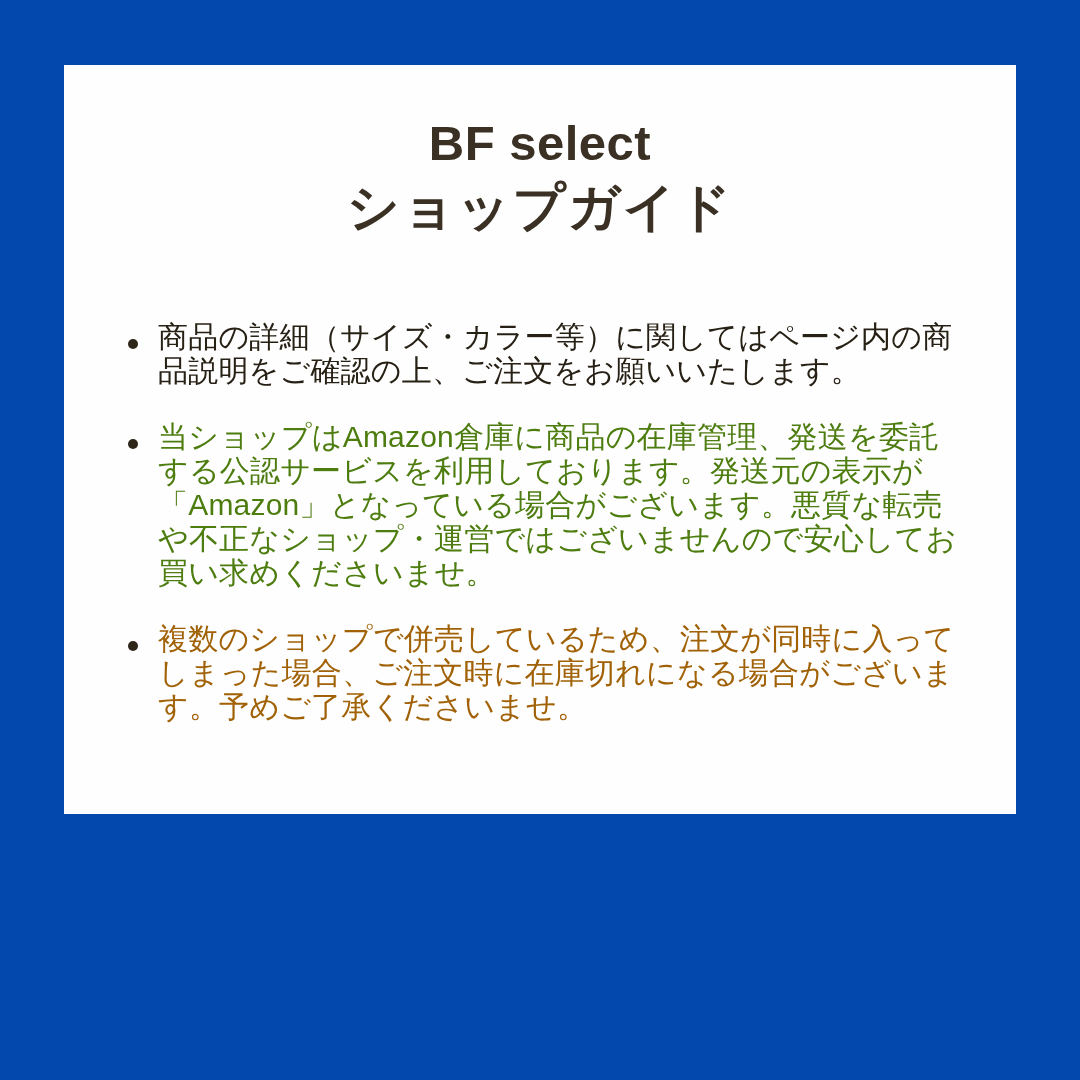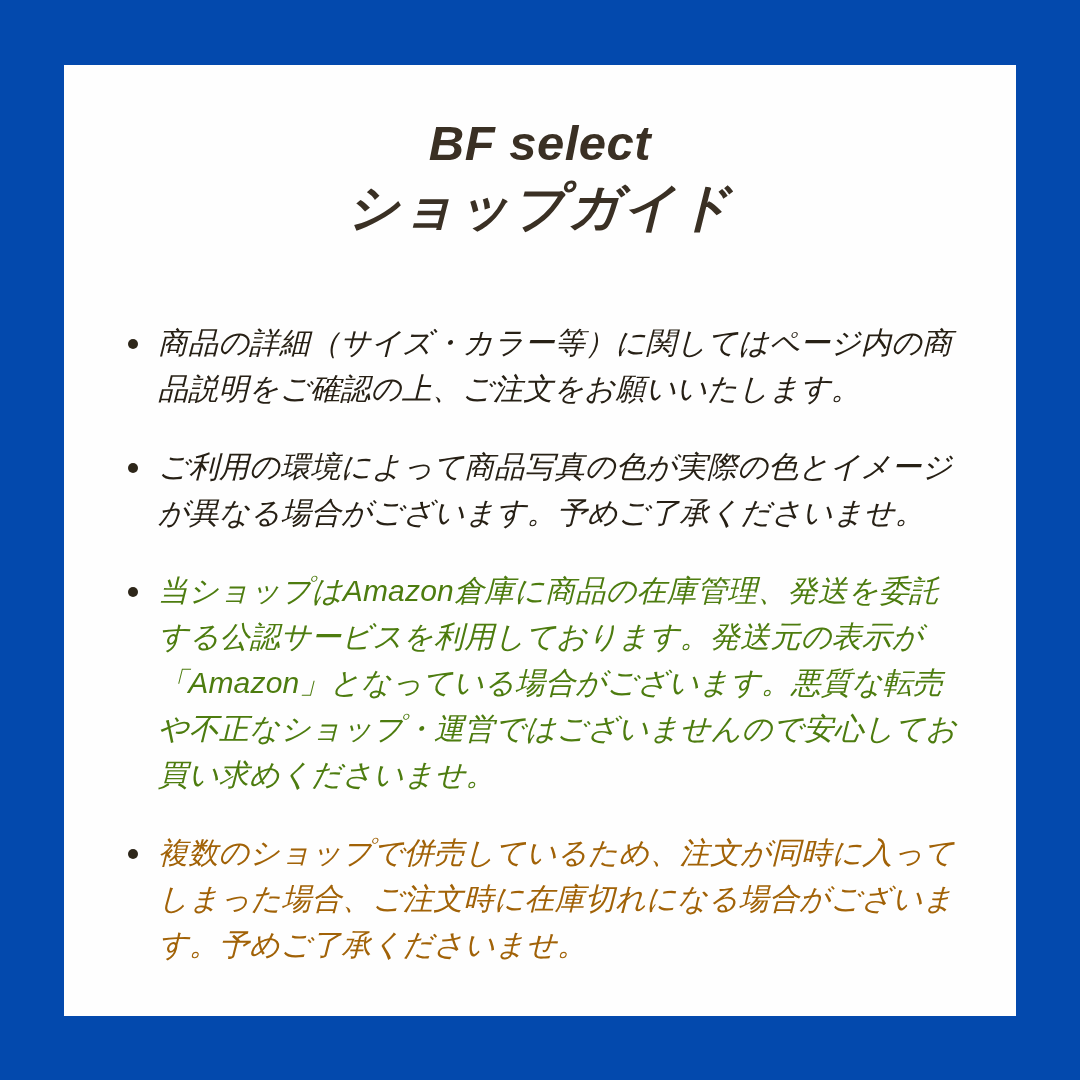--- a/index.html
+++ b/index.html
@@ -21,24 +21,23 @@
     height: 1080px;
     background: #0349ad;
     box-sizing: border-box;
   }
 
   .panel {
     position: absolute;
     left: 64px;
     top: 65px;
     width: 952px;
-    height: 951px;
+    height: 749px;
     background: #fefefe;
     box-sizing: border-box;
-    font-style: italic;
   }
 
   .title-block {
     position: absolute;
     left: 0;
     top: 47px;
     width: 952px;
     text-align: center;
   }
 
@@ -90,21 +89,21 @@
     width: 10px;
     height: 10px;
     border-radius: 50%;
     background: #2d2619;
   }
 
   .note-text {
     display: block;
     color: #272015;
     font-size: 30px;
-    line-height: 46px;
+    line-height: 34px;
     letter-spacing: 0.2px;
     text-align: left;
     width: 804px;
   }
 </style>
 </head>
 <body style="background: rgb(3, 73, 173);">
 
 <div class="poster" style="background: rgb(3, 73, 173);">
   <div class="panel" style="background: rgb(254, 254, 254);">
@@ -114,24 +113,20 @@
       <span class="title-line-2" style="color: rgb(58, 48, 36);">ショップガイド</span>
     </div>
 
     <ul class="notes">
       <li class="note-item">
         <span class="note-bullet" style="background: rgb(45, 38, 25);"></span>
         <span class="note-text" style="color: rgb(39, 32, 21);">商品の詳細（サイズ・カラー等）に関してはページ内の商品説明をご確認の上、ご注文をお願いいたします。</span>
       </li>
       <li class="note-item">
         <span class="note-bullet" style="background: rgb(45, 38, 25);"></span>
-        <span class="note-text" style="color: rgb(39, 32, 21);">ご利用の環境によって商品写真の色が実際の色とイメージが異なる場合がございます。予めご了承くださいませ。</span>
-      </li>
-      <li class="note-item">
-        <span class="note-bullet" style="background: rgb(45, 38, 25);"></span>
         <span class="note-text" style="color: #4d7c0f;">当ショップはAmazon倉庫に商品の在庫管理、発送を委託する公認サービスを利用しております。発送元の表示が「Amazon」となっている場合がございます。悪質な転売や不正なショップ・運営ではございませんので安心してお買い求めくださいませ。</span>
       </li>
       <li class="note-item">
         <span class="note-bullet" style="background: rgb(45, 38, 25);"></span>
         <span class="note-text" style="color: #a16207;">複数のショップで併売しているため、注文が同時に入ってしまった場合、ご注文時に在庫切れになる場合がございます。予めご了承くださいませ。</span>
       </li>
     </ul>
 
   </div>
 </div>

